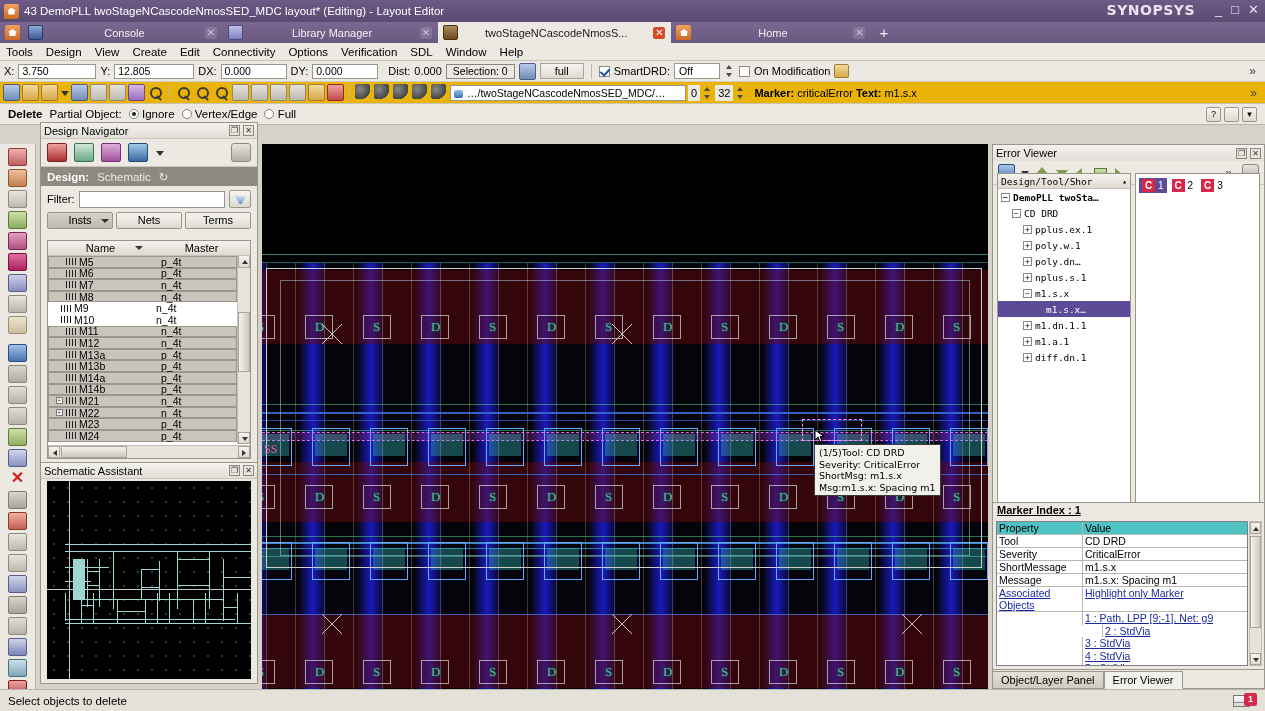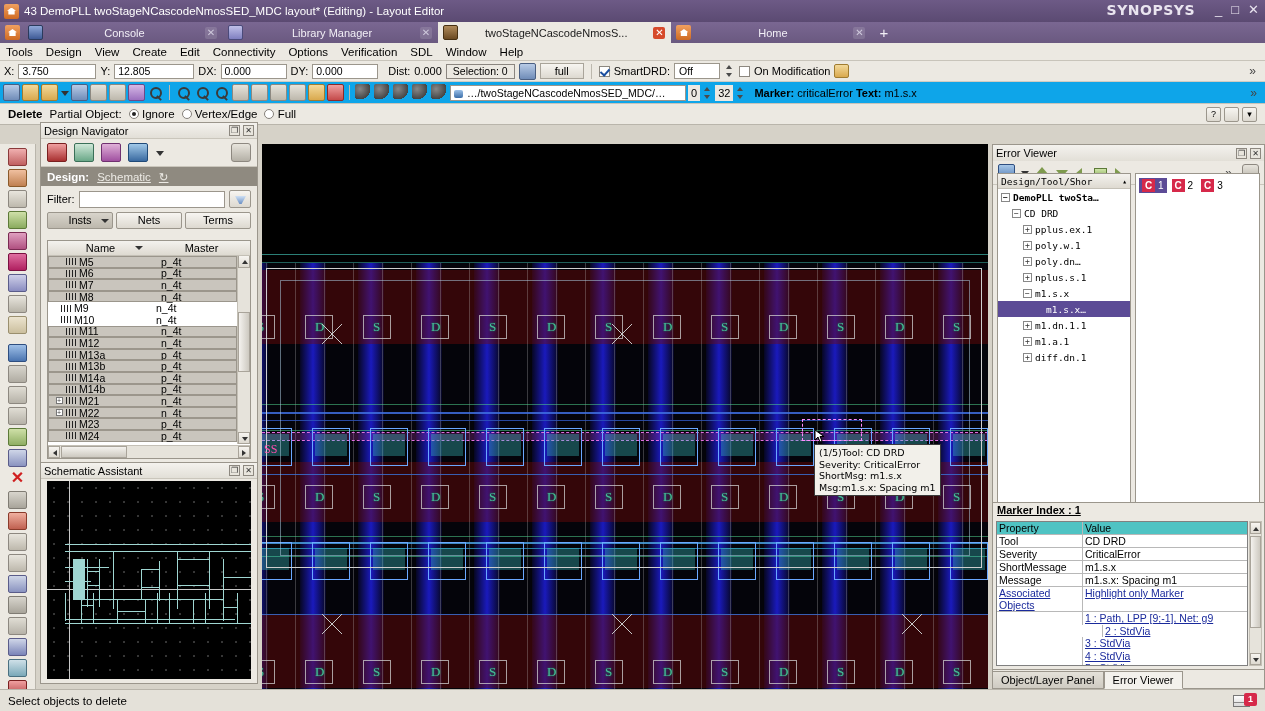--- a/index.html
+++ b/index.html
@@ -89,21 +89,21 @@
     font-size:10.5px; position:relative; min-width:46px;
   }
   .spin{ width:11px;height:16px;display:inline-block;position:relative;vertical-align:middle;}
   .spin:before,.spin:after{content:"";position:absolute;left:2px;border-left:3px solid transparent;border-right:3px solid transparent;}
   .spin:before{top:2px;border-bottom:4px solid #4a4a4a;}
   .spin:after{bottom:2px;border-top:4px solid #4a4a4a;}
   .sep-v{ width:1px;height:15px;background:#bcb8ae;margin:0 3px;}
 
   
   .icobar {
-    height:22px; background:#0ea5e9; display:flex; align-items:center; gap:2px;
+    height:22px; background:#eab308; display:flex; align-items:center; gap:2px;
     padding:0 3px; border-bottom:1px solid #c8c4ba;
   }
   .ti { width:17px;height:17px; border-radius:2px; position:relative; flex:0 0 auto;}
   .ti.g1{background:linear-gradient(#b8cbe6,#6f8cb8);border:1px solid #4a5f82;}
   .ti.g2{background:linear-gradient(#f3d99a,#d9a94e);border:1px solid #a07c30;}
   .ti.g3{background:linear-gradient(#e6e3db,#bdb8ac);border:1px solid #8d8880;}
   .ti.g4{background:linear-gradient(#d6b9e6,#9c6fbe);border:1px solid #6b4a88;}
   .ti.g5{background:linear-gradient(#f0a0a0,#c44a4a);border:1px solid #8b2a2a;}
   .ti.mag:after{
     content:"";position:absolute;left:3px;top:3px;width:8px;height:8px;border:2px solid #3a3a3a;border-radius:50%;
@@ -154,21 +154,21 @@
     padding:0 3px; font-size:11px; font-weight:normal; border-bottom:1px solid #cac6bc;
   }
   .dock-title .ctrls{margin-left:auto;display:flex;gap:3px;}
   .dock-title .cb{width:11px;height:11px;border:1px solid #8d8880;background:#e8e5dd;font-size:8px;line-height:9px;text-align:center;color:#333;}
 
   .dn-tools{height:28px;background:#ece9e2;display:flex;align-items:center;gap:7px;padding:0 6px;border-bottom:1px solid #cac6bc;}
   .dn-tools .i{width:20px;height:19px;border-radius:2px;position:relative;}
   .dn-bar{
     height:19px;background:#8f8a80;color:#fff;display:flex;align-items:center;gap:8px;padding:0 6px;font-size:11.5px;font-weight:bold;
   }
-  .dn-bar .v{font-weight:normal;color:#eceae4;text-decoration:underline;}
+  .dn-bar .v{font-weight:normal;color:#eceae4;}
   .filter-row{height:26px;display:flex;align-items:center;gap:4px;padding:0 6px;}
   .filter-row .lb{font-size:11px;}
   .filter-in{flex:1;height:17px;background:#fff;border:1px solid #9b968c;}
   .fbtn{width:22px;height:18px;border:1px solid #9b968c;background:linear-gradient(#f7f5f1,#ddd9d0);position:relative;border-radius:2px;}
   .fbtn:after{content:"";position:absolute;left:5px;top:5px;width:11px;height:8px;background:linear-gradient(#cfe0f4,#6b90c4);clip-path:polygon(0 0,100% 0,60% 100%,40% 100%);}
   .tabs3{display:flex;gap:3px;padding:0 6px 4px;}
   .tb3{
     flex:1;height:17px;line-height:15px;text-align:center;font-size:11px;
     border:1px solid #9b968c;border-radius:2px;background:linear-gradient(#f7f5f1,#ddd9d0);position:relative;
   }

